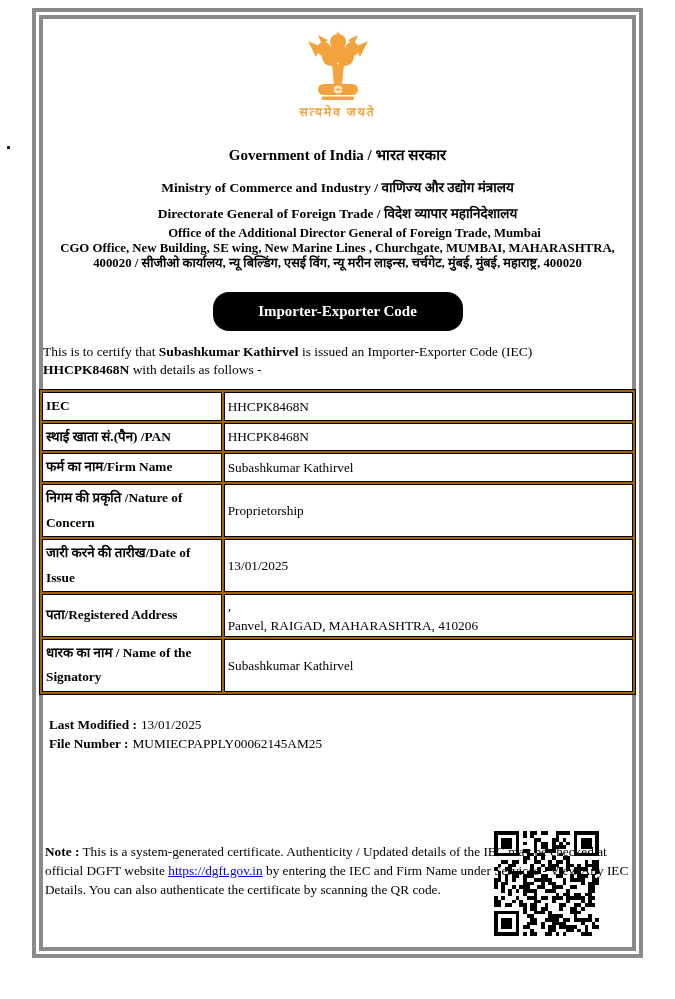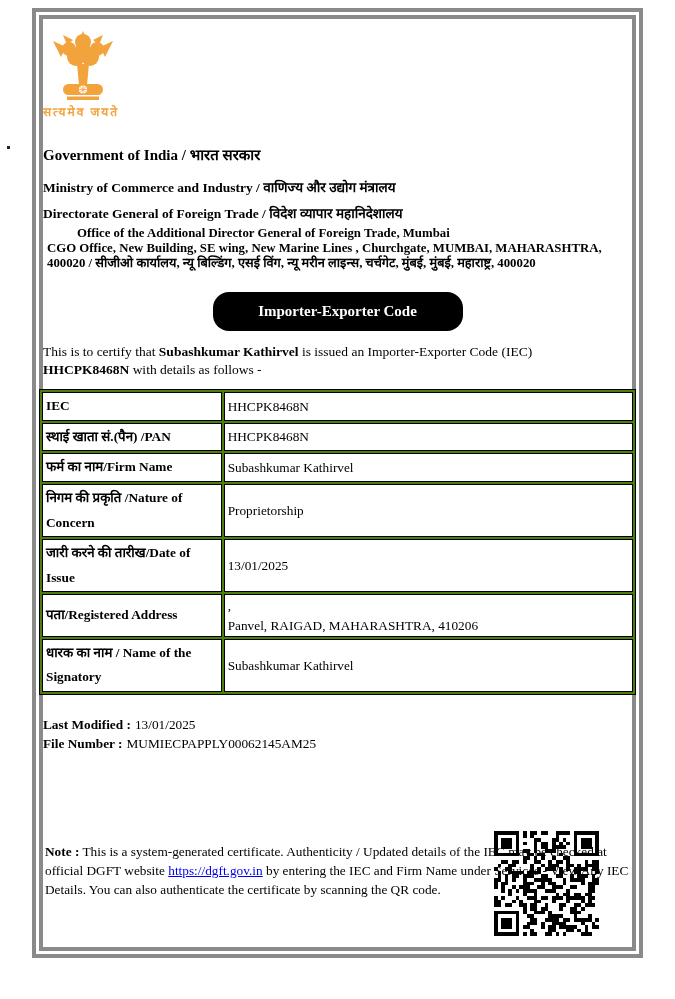--- a/index.html
+++ b/index.html
@@ -8,45 +8,45 @@
 
   .stray-dot{position:absolute;left:7px;top:146px;width:3px;height:3px;background:#222;}
 
   .frame-outer{position:absolute;left:32px;top:8px;width:611px;height:950px;
                border:4px solid #8a8a8a;box-sizing:border-box;}
   .frame-inner{position:absolute;left:3px;top:3px;right:3px;bottom:3px;
                border:4px solid #8a8a8a;box-sizing:border-box;overflow:visible;}
 
   .content{position:relative;width:100%;height:100%;}
 
-  .header{}
+  .header{text-align:center;}
   .emblem-wrap{margin-top:12px;line-height:0;}
   .motto{font-size:12px;font-weight:bold;color:#f2a33c;letter-spacing:2px;margin-top:1px;line-height:1.1;}
   .gov-line{margin-top:25px;font-size:15px;font-weight:bold;}
   .ministry-line{margin-top:14px;font-size:13.5px;font-weight:bold;}
   .dgft-line{margin-top:8px;font-size:13.5px;font-weight:bold;}
   .office-line{margin-top:4px;font-size:12.8px;font-weight:bold;line-height:1.16;padding-left:34px;}
   .office-address{font-size:12.8px;font-weight:bold;line-height:1.16;padding:0 4px;}
 
   .badge-row{text-align:center;margin-top:21px;}
   .badge{display:inline-block;background:#000;color:#fff;font-weight:bold;font-size:15px;
          padding:11px 36px;border-radius:16px;min-width:178px;}
 
   .certify{margin-top:12px;padding-right:50px;font-size:13.5px;line-height:1.35;}
   .certify b{font-weight:bold;}
 
   table.iec-table{position:relative;z-index:2;margin:10px -4px 0 -4px;
-        width:calc(100% + 8px);background:#4d7c0f;
+        width:calc(100% + 8px);background:#a16207;
         border-collapse:separate;border-spacing:2px;border:1px solid #000;
         font-size:13.3px;}
   table.iec-table td{border:1px solid #000;padding:1px 3px;vertical-align:middle;background:#fff;}
   table.iec-table td.lbl{width:30.5%;font-weight:bold;line-height:1.85;}
   table.iec-table td.val{line-height:1.45;white-space:pre-line;}
 
-  .footer-block{margin-top:20px;padding-left:0;font-size:13.3px;line-height:1.45;}
+  .footer-block{margin-top:20px;padding-left:6px;font-size:13.3px;line-height:1.45;}
   .footer-line .flabel{font-weight:bold;}
   .footer-line .fvalue{margin-left:4px;}
 
   .note{margin-top:88px;padding:0 2px;font-size:13.3px;line-height:1.45;}
   .note .note-label{font-weight:bold;}
   .note a{color:#0000ee;text-decoration:underline;}
 
   .qr{position:absolute;left:451px;top:800px;width:105px;height:105px;z-index:3;}
 </style>
 </head>

